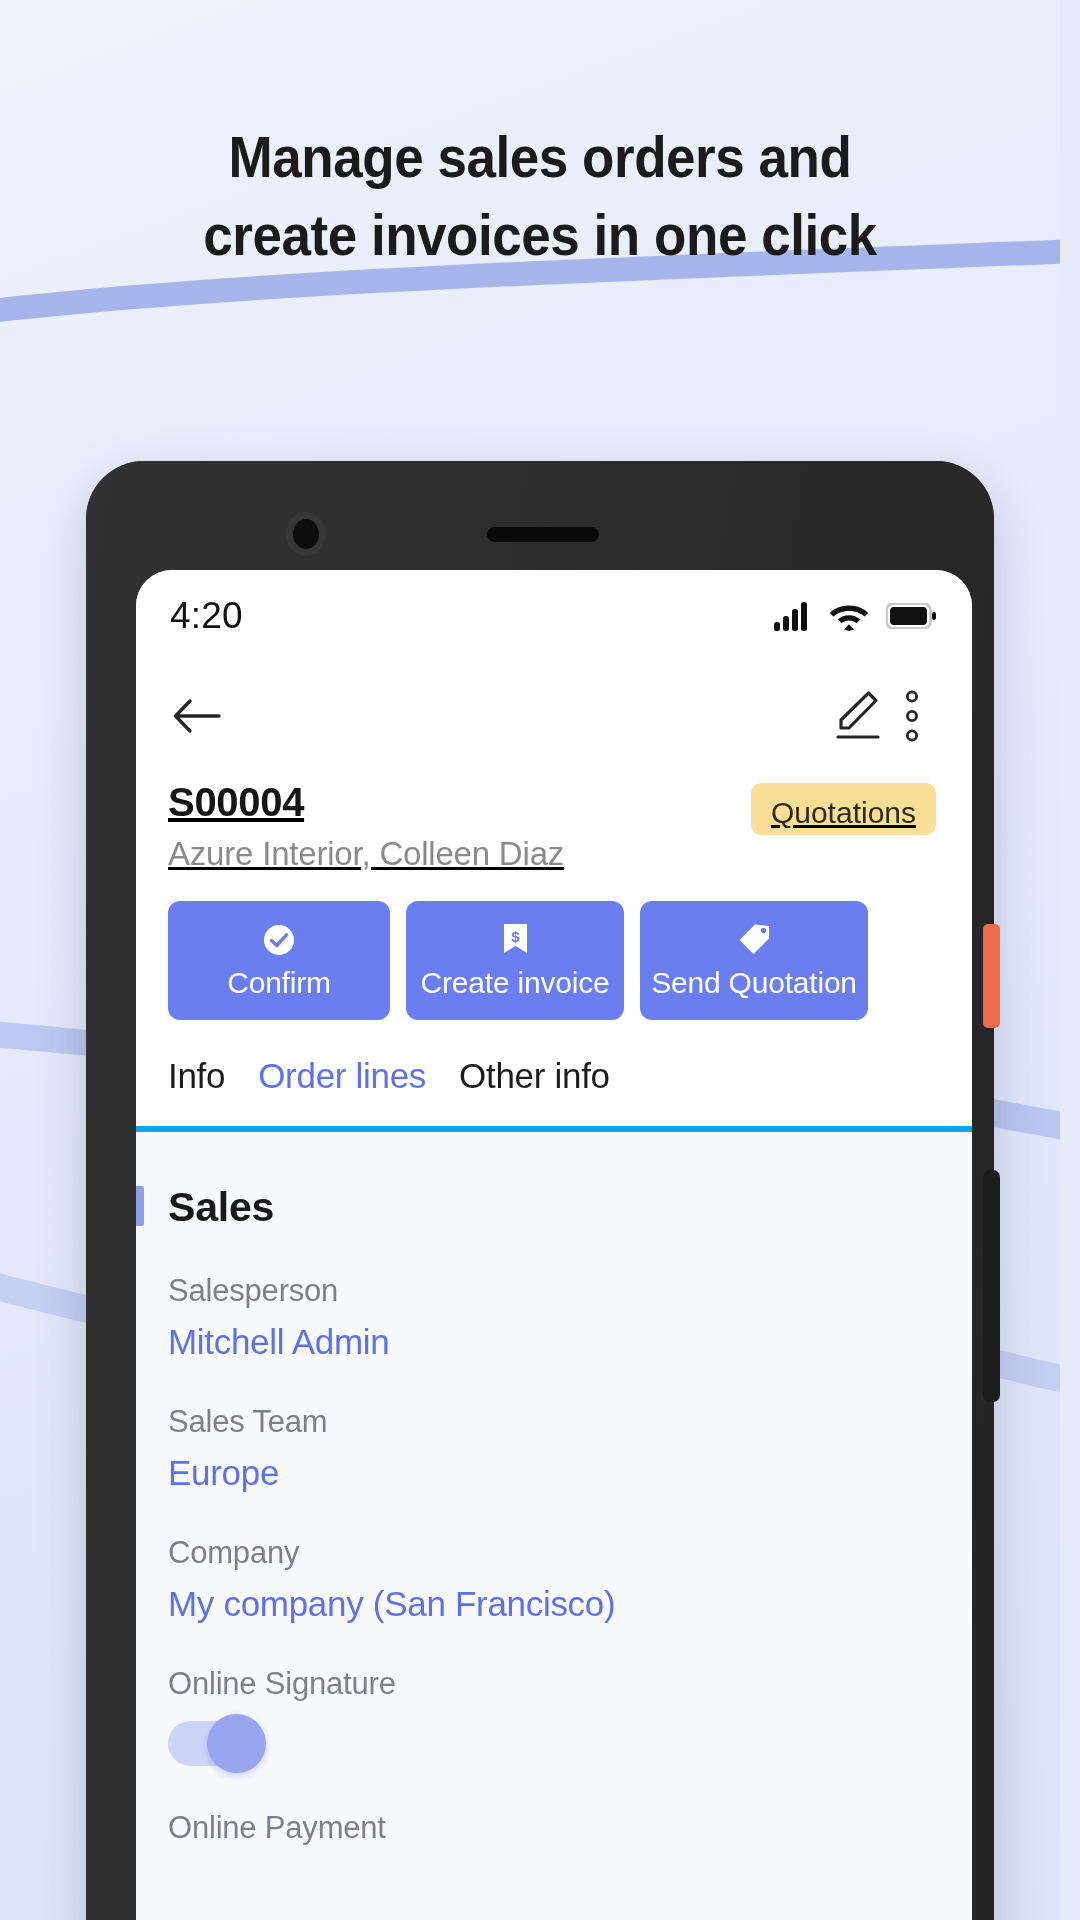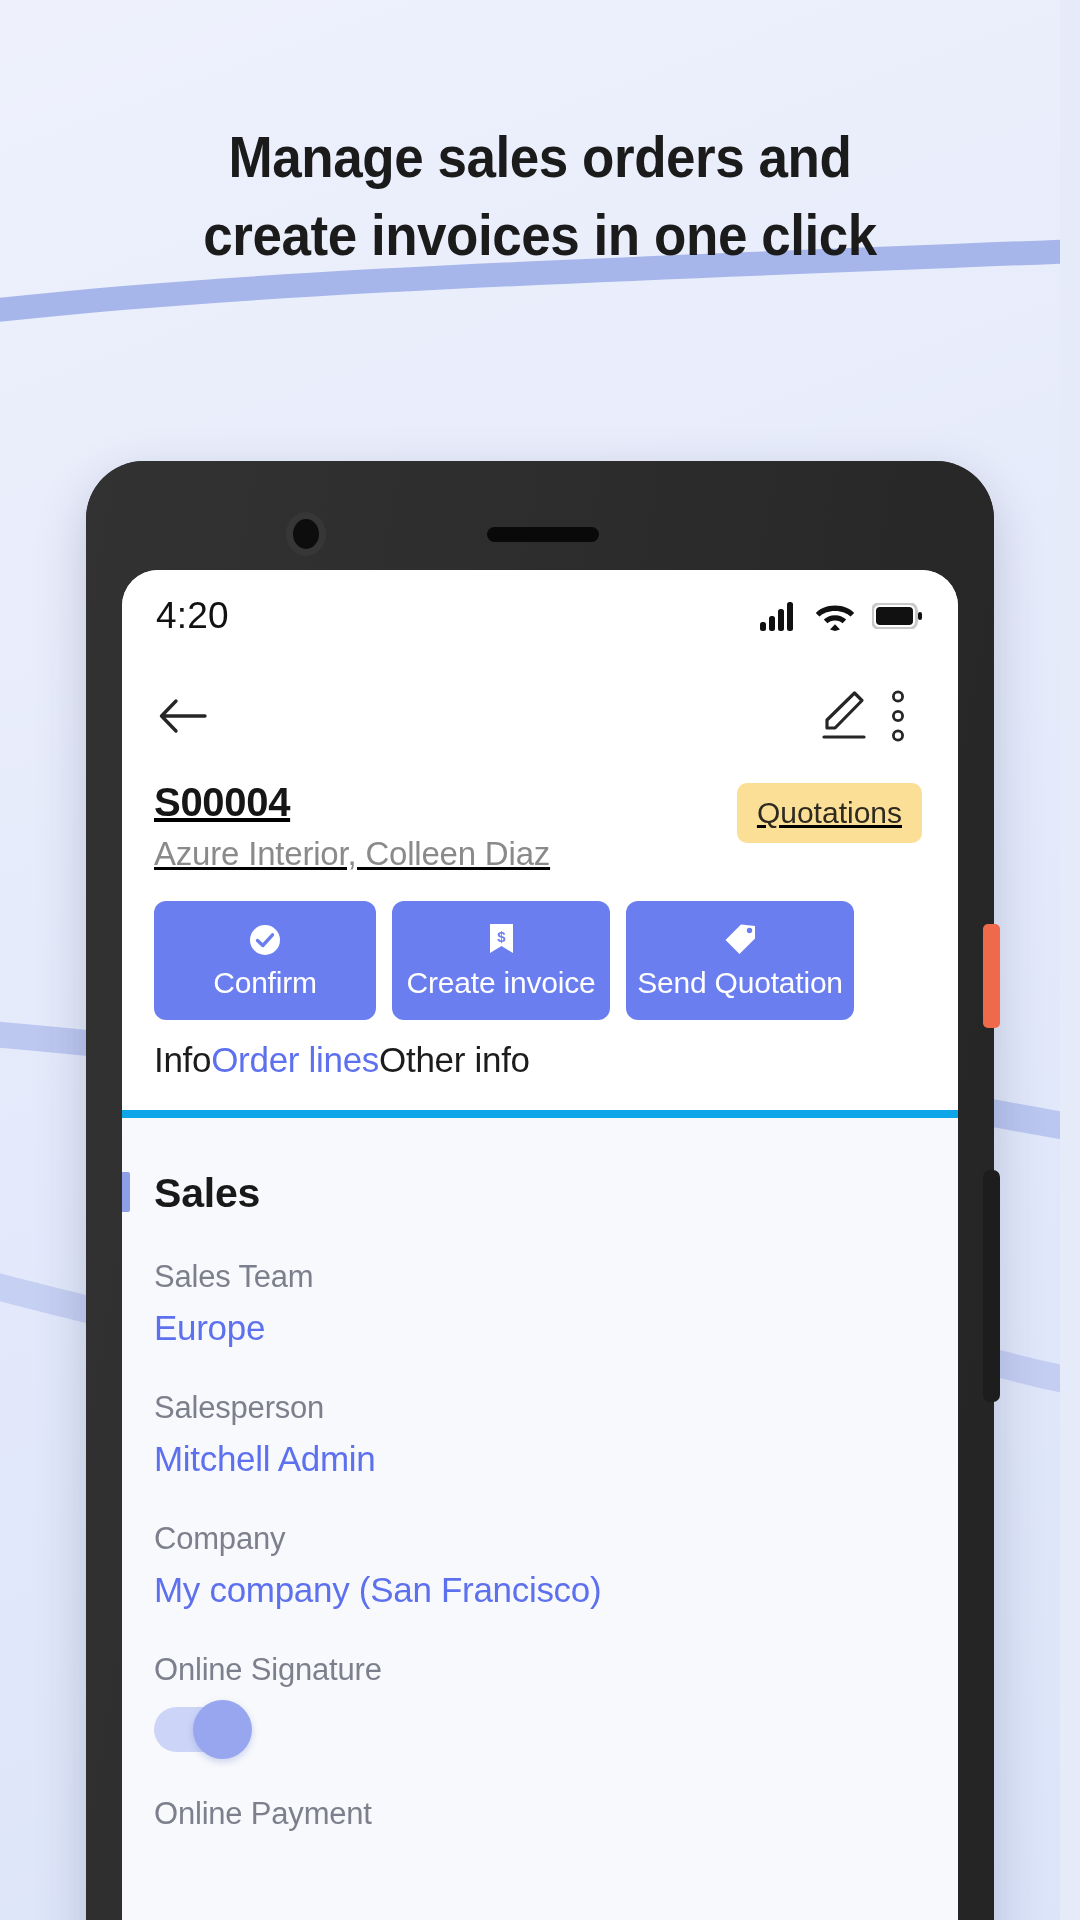--- a/index.html
+++ b/index.html
@@ -103,21 +103,21 @@
     top: 1170px;
     width: 17px;
     height: 232px;
     border-radius: 7px;
     background: #1d1d1d;
   }
 
   
   #screen {
     position: absolute;
-    left: 122px;
+    left: 136px;
     top: 570px;
     width: 836px;
     height: 1350px;
     background: #ffffff;
     border-radius: 36px 36px 0 0;
     overflow: hidden;
   }
 
   
   .statusbar {
@@ -183,21 +183,21 @@
     font-size: 33px;
     color: #8a8a8a;
     letter-spacing: -0.2px;
   }
   .status-badge {
     margin-top: 5px;
     background: #fbdf96;
     color: #2e2a20;
     font-size: 30px;
     border-radius: 10px;
-    padding: 13px 20px 13px;
+    padding: 13px 20px 5px;
     white-space: nowrap;
   }
 
   
   .actions {
     display: flex;
     gap: 16px;
     padding: 28px 36px 0 32px;
     box-sizing: border-box;
     background: #fff;
@@ -228,24 +228,25 @@
     justify-content: center;
   }
   .btn-confirm { width: 222px; }
   .btn-invoice { width: 218px; }
   .btn-quotation { width: 228px; }
 
   
   .tabs {
     display: flex;
     align-items: center;
-    padding: 20px 36px 30px 32px;
+    gap: 33px;
+    padding: 36px 36px 30px 32px;
     box-sizing: border-box;
     background: #fff;
-    border-bottom: 8px solid #0ea5e9;
+    border-bottom: 6px solid #0ea5e9;
   }
   .tab {
     font-size: 35px;
     color: #1c1c1c;
     letter-spacing: -0.3px;
   }
   .tab.active { color: #5d71ee; }
 
   
   .sheet {
@@ -431,27 +432,27 @@
       <div class="tab">Other info</div>
     </div>
 
     <div class="sheet">
       <div class="section-title-row">
         <div class="section-accent"></div>
         <div class="section-title">Sales</div>
       </div>
 
       <div class="field">
+        <div class="field-label">Salesperson</div>
+        <div class="field-value">Mitchell Admin</div>
+      </div>
+
+      <div class="field">
         <div class="field-label">Sales Team</div>
         <div class="field-value">Europe</div>
-      </div>
-
-      <div class="field">
-        <div class="field-label">Salesperson</div>
-        <div class="field-value">Mitchell Admin</div>
       </div>
 
       <div class="field">
         <div class="field-label">Company</div>
         <div class="field-value">My company (San Francisco)</div>
       </div>
 
       <div class="field">
         <div class="field-label">Online Signature</div>
         <div class="toggle">

